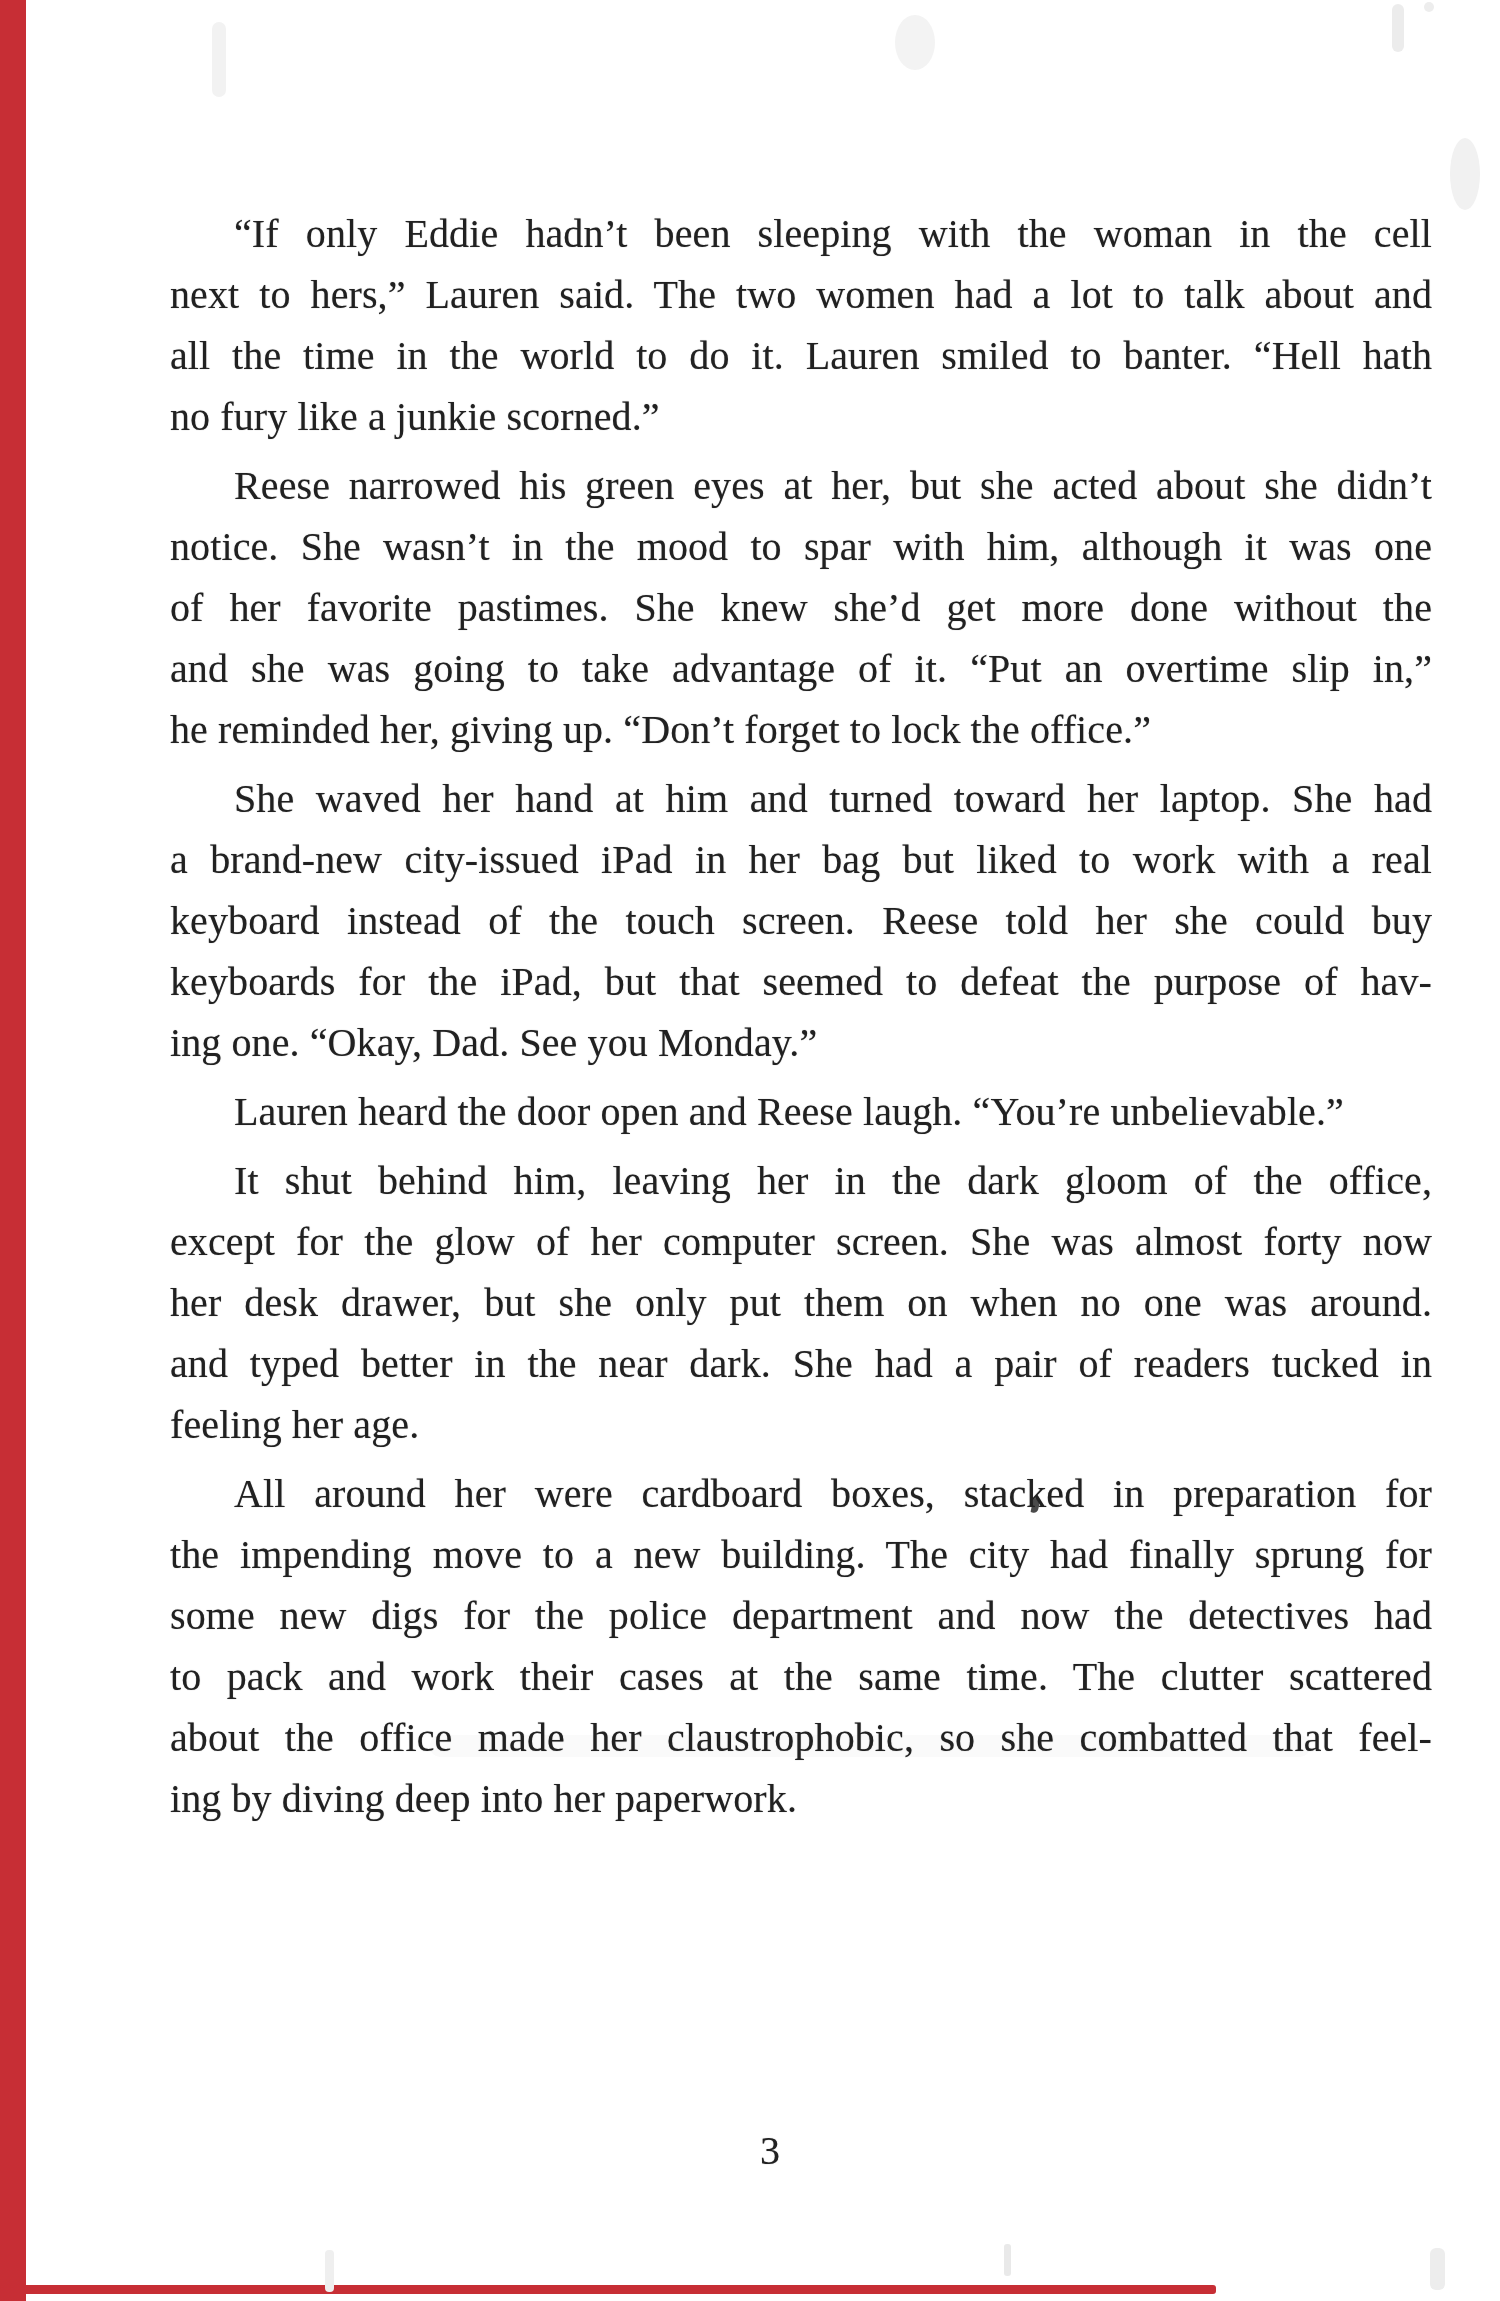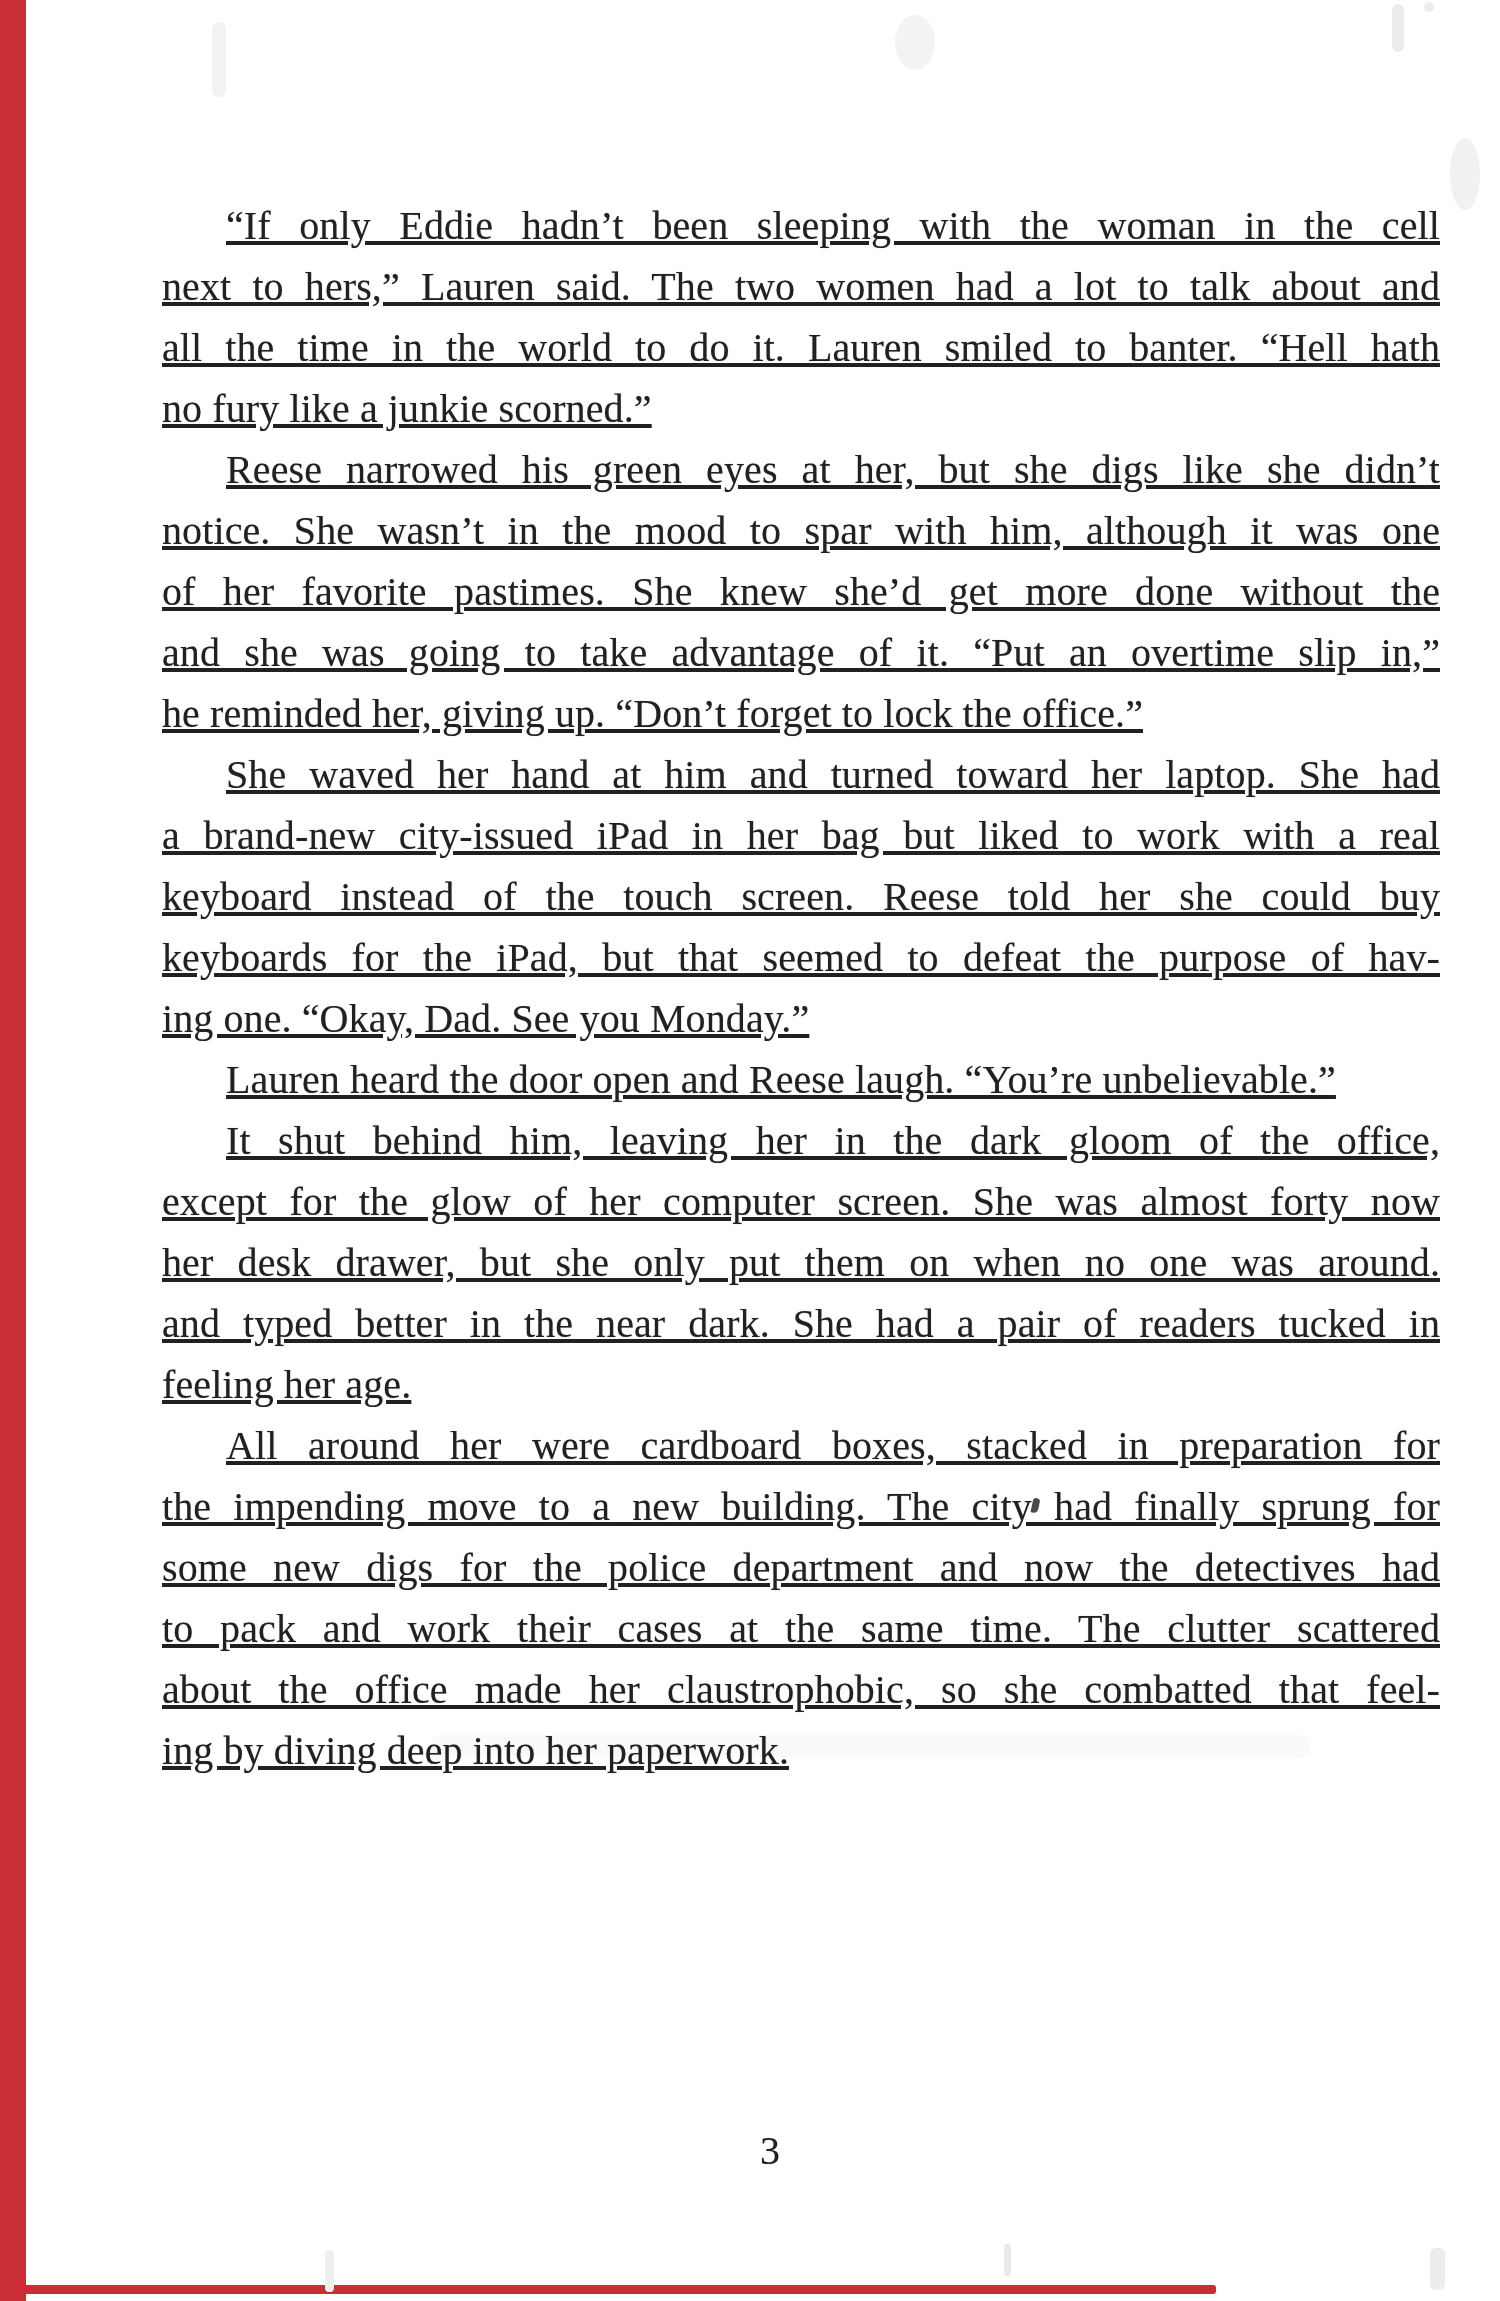--- a/index.html
+++ b/index.html
@@ -36,21 +36,21 @@
   .text-block {
     position: absolute;
     left: 162px;
     top: 195px;
     width: 1278px;
     font-size: 40px;
     line-height: 61px;
     letter-spacing: 0.1px;
     text-shadow: 0 0 1px rgba(20,20,20,0.4);
   }
-  .para { margin: 0; text-decoration: underline; }
+  .para { margin: 8px; }
   .line {
     height: 61px;
     text-align: justify;
     text-align-last: justify;
     overflow: hidden;
   }
   .line.first { text-indent: 64px; }
   .line.last { text-align-last: left; }
 
   .folio {
@@ -104,21 +104,21 @@
   <div class="ink-speck"></div>
 
   <div class="text-block" id="text-block">
       <div class="para">
         <div class="line first">“If only Eddie hadn’t been sleeping with the woman in the cell</div>
         <div class="line">next to hers,” Lauren said. The two women had a lot to talk about and</div>
         <div class="line">all the time in the world to do it. Lauren smiled to banter. “Hell hath</div>
         <div class="line last">no fury like a junkie scorned.”</div>
       </div>
       <div class="para">
-        <div class="line first">Reese narrowed his green eyes at her, but she digs like she didn’t</div>
+        <div class="line first">Reese narrowed his green eyes at her, but she acted about she didn’t</div>
         <div class="line">notice. She wasn’t in the mood to spar with him, although it was one</div>
         <div class="line">of her favorite pastimes. She knew she’d get more done without the</div>
         <div class="line">and she was going to take advantage of it. “Put an overtime slip in,”</div>
         <div class="line last">he reminded her, giving up. “Don’t forget to lock the office.”</div>
       </div>
       <div class="para">
         <div class="line first">She waved her hand at him and turned toward her laptop. She had</div>
         <div class="line">a brand-new city-issued iPad in her bag but liked to work with a real</div>
         <div class="line">keyboard instead of the touch screen. Reese told her she could buy</div>
         <div class="line">keyboards for the iPad, but that seemed to defeat the purpose of hav-</div>

